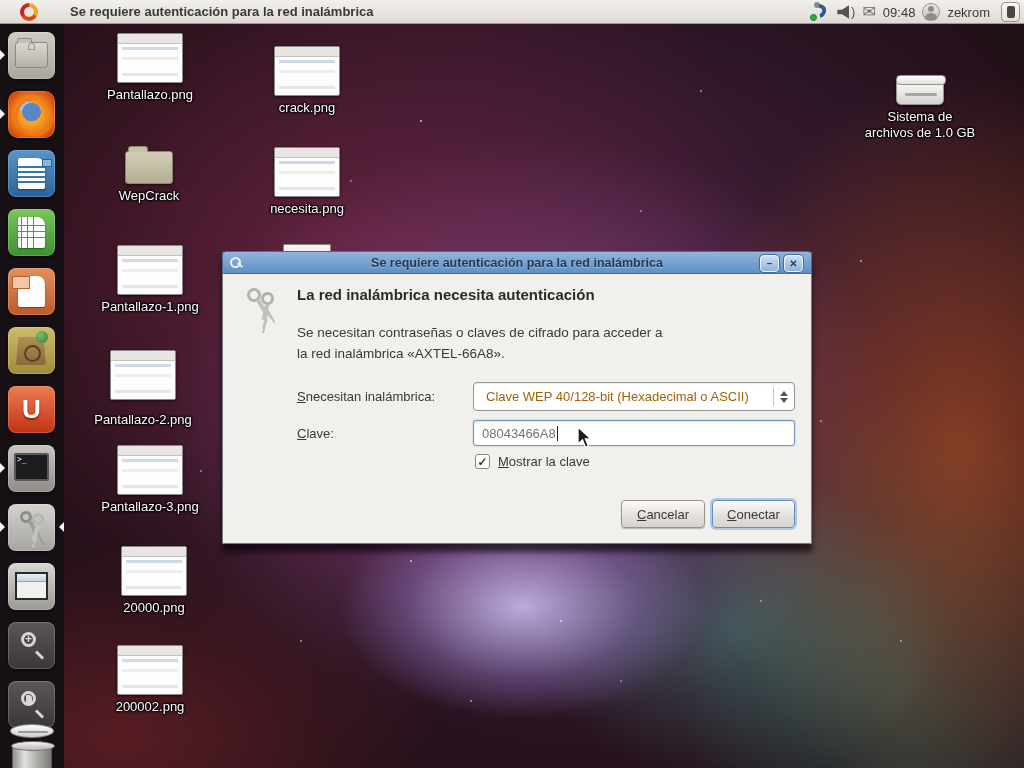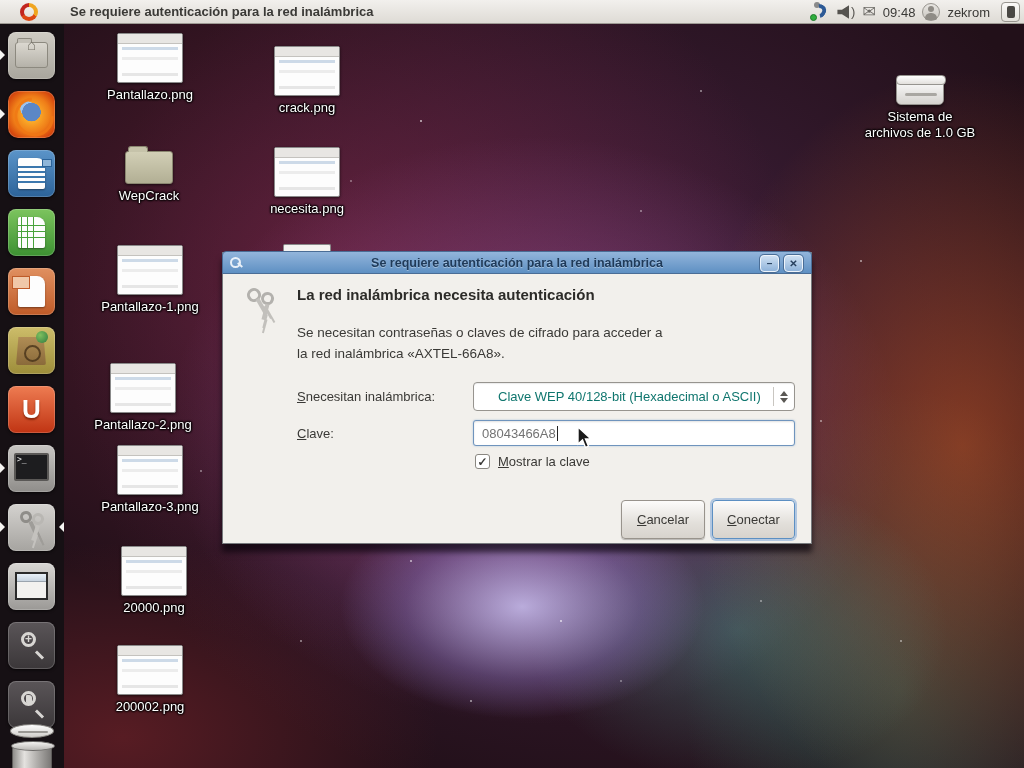--- a/index.html
+++ b/index.html
@@ -179,38 +179,38 @@
 
   .dlg-heading { position:absolute; left:74px; top:34px; font-size:15px; font-weight:bold; color:#2c2b28; }
   .dlg-body { position:absolute; left:74px; top:70px; font-size:13.5px; color:#3a3936; line-height:21px; }
 
   .form-label { position:absolute; font-size:13px; color:#3a3936; }
   .mn { text-decoration:underline; }
 
   .combo { position:absolute; left:250px; top:130px; width:322px; height:29px; background:#fff;
     border:1px solid #97948f; border-radius:4px; display:flex; align-items:center;
     box-shadow:inset 0 1px 1px rgba(0,0,0,.08); }
-  .combo-text { flex:1; font-size:13px; color:#0f766e; padding-left:24px; white-space:nowrap; overflow:hidden; }
+  .combo-text { flex:1; font-size:13px; color:#a16207; padding-left:12px; white-space:nowrap; overflow:hidden; }
   .combo-sep { width:1px; height:19px; background:#c9c6c1; }
   .combo-arrows { width:20px; display:flex; flex-direction:column; align-items:center; gap:2px; }
   .arr-up { width:0; height:0; border-left:4px solid transparent; border-right:4px solid transparent; border-bottom:5px solid #5a5854; }
   .arr-dn { width:0; height:0; border-left:4px solid transparent; border-right:4px solid transparent; border-top:5px solid #5a5854; }
 
   .entry { position:absolute; left:250px; top:168px; width:322px; height:26px; background:#fff;
     border:1px solid #6f94bd; border-radius:3px; display:flex; align-items:center; padding-left:8px;
     box-shadow:inset 0 1px 2px rgba(0,0,0,.12), 0 0 2px rgba(110,158,207,.6); }
   .entry-text { font-size:13px; color:#737373; }
   .caret { width:1px; height:15px; background:#222; margin-left:1px; }
 
   .check-row { position:absolute; left:252px; top:202px; display:flex; align-items:center; gap:8px; }
   .checkbox { width:15px; height:15px; background:#fff; border:1px solid #8a8781; border-radius:3px;
     display:flex; align-items:center; justify-content:center; font-size:12px; font-weight:bold; color:#3a3936; line-height:1; }
   .check-label { font-size:13px; color:#3a3936; }
 
-  .btn { position:absolute; top:248px; height:39px; border:1px solid #98938c; border-radius:4px;
+  .btn { position:absolute; top:248px; height:28px; border:1px solid #98938c; border-radius:4px;
     background:linear-gradient(#fdfcfb,#e2dfda 60%, #d7d3cd); font-size:13px; color:#3a3936;
     display:flex; align-items:center; justify-content:center; box-shadow:0 1px 1px rgba(0,0,0,.25);text-align:center; }
   .btn-cancel { left:398px; width:84px; }
   .btn-connect { left:489px; width:83px; border:1px solid #5c8fc2; box-shadow:0 0 0 2px rgba(125,165,215,.55); }
 
   .cursor { position:absolute; left:576px; top:426px; z-index:60; }
 </style>
 </head>
 <body>
 
@@ -309,21 +309,21 @@
     <div class="desk-label">WepCrack</div>
   </div>
   <div class="desk-icon" style="left:274px; top:147px; width:66px;">
     <div class="thumb"></div>
     <div class="desk-label">necesita.png</div>
   </div>
   <div class="desk-icon" style="left:117px; top:245px; width:66px;">
     <div class="thumb"></div>
     <div class="desk-label">Pantallazo-1.png</div>
   </div>
-  <div class="desk-icon" style="left:117px; top:363px; width:52px;">
+  <div class="desk-icon" style="left:117px; top:350px; width:52px;gap:8px;">
     <div class="thumb"></div>
     <div class="desk-label">Pantallazo-2.png</div>
   </div>
   <div class="desk-icon" style="left:117px; top:445px; width:66px;">
     <div class="thumb"></div>
     <div class="desk-label">Pantallazo-3.png</div>
   </div>
   <div class="desk-icon" style="left:117px; top:546px; width:74px;">
     <div class="thumb"></div>
     <div class="desk-label">20000.png</div>

